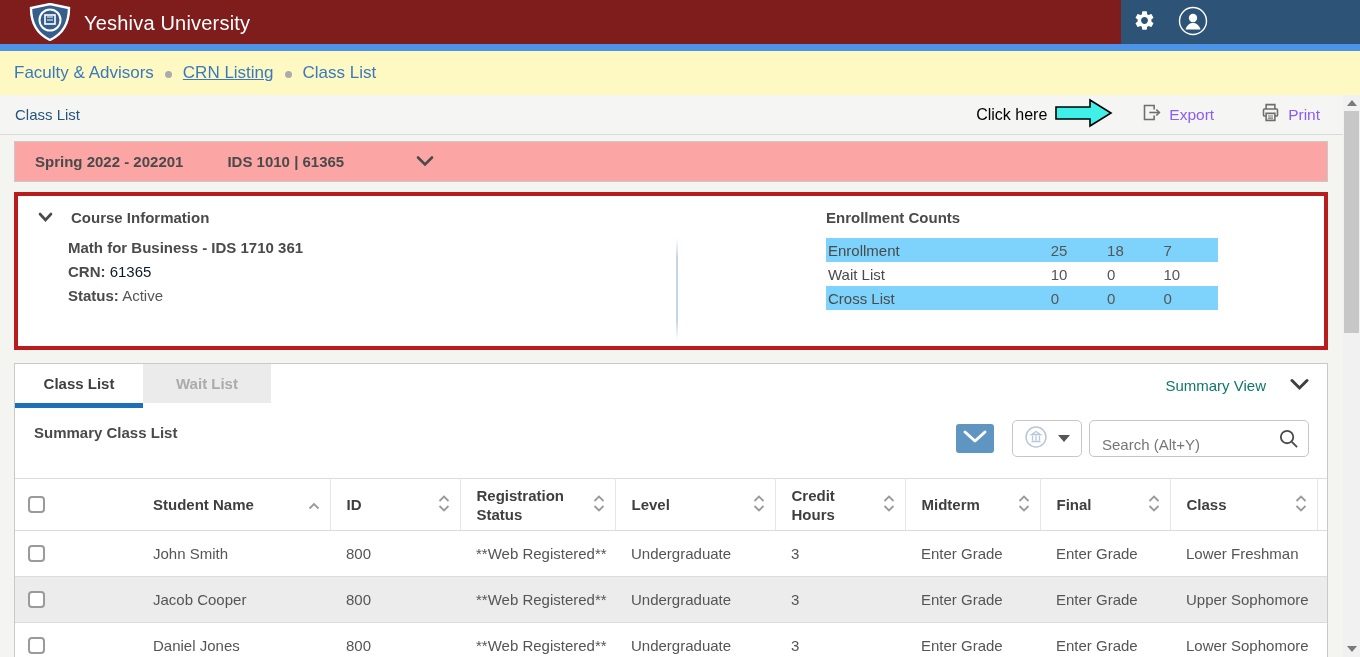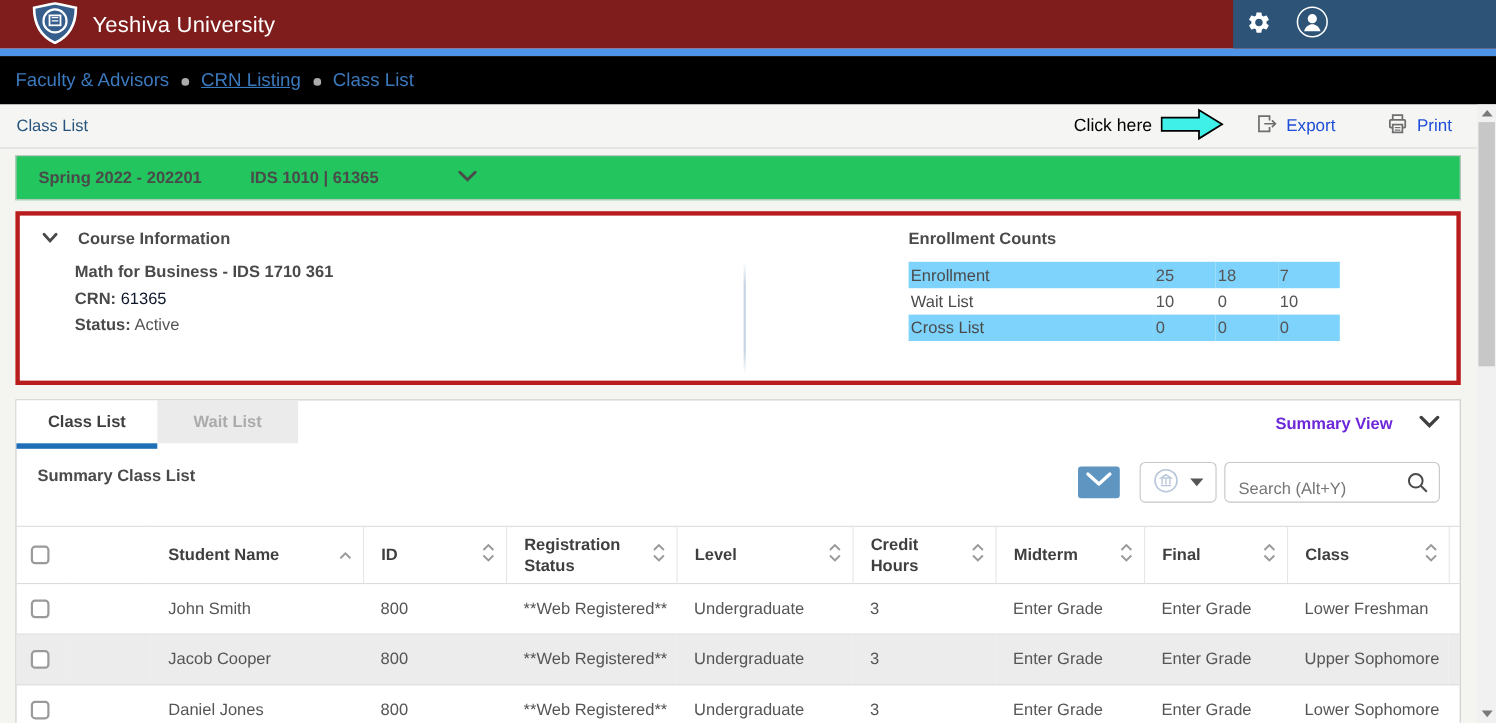--- a/index.html
+++ b/index.html
@@ -8,37 +8,37 @@
 
   
   .navbar { position:relative; height:44px; background:#7f1d1d; display:flex; align-items:flex-end; }
   .brand { display:flex; align-items:center; gap:12px; padding-left:28px; }
   .brand-name { color:#ffffff; font-size:20px; letter-spacing:.2px; }
   .navbar-right { position:absolute; right:0; top:0; width:239px; height:44px; background:#2d5377;
                   display:flex; align-items:center; gap:22px; padding-left:12px; }
   .accent-strip { height:7px; background:#4d94e8; }
 
   
-  .breadcrumb { height:44px; background:#000000; display:flex; align-items:center; padding-left:14px;
+  .breadcrumb { height:44px; background:#fef9c3; display:flex; align-items:center; padding-left:14px;
                 font-size:17px; color:#3a79bd; }
   .breadcrumb a { color:#3a79bd; text-decoration:none; cursor:pointer; }
   .breadcrumb a.underlined { text-decoration:underline; }
   .crumb-dot { width:7px; height:7px; border-radius:50%; background:#ababab; margin:0 11px; margin-top:3px; }
 
   
   .toolbar { height:40px; display:flex; align-items:center; padding:0 40px 0 15px;
              background:#f5f5f3; border-bottom:1px solid #dadad7; }
   .page-title { color:#26547c; font-size:15px; }
   .toolbar-right { margin-left:auto; display:flex; align-items:center; }
   .annotation-text { color:#000; font-size:16px; margin-right:8px; font-family:"Liberation Sans",sans-serif; }
-  .tool-btn { display:flex; align-items:center; gap:7px; color:#1d4ed8; font-size:15.5px; cursor:pointer; }
+  .tool-btn { display:flex; align-items:center; gap:7px; color:#8b5cf6; font-size:15.5px; cursor:pointer; }
   .gap28 { width:28px; } .gap46 { width:46px; }
 
   
-  .term-box { margin:6px 32px 0 14px; height:41px; background:#22c55e; border:1px solid #c9c9c9;
+  .term-box { margin:6px 32px 0 14px; height:41px; background:#fca5a5; border:1px solid #c9c9c9;
               display:flex; align-items:center; padding-left:20px; }
   .term-label { font-weight:bold; color:#4a4a4a; }
   .course-label { font-weight:bold; color:#4a4a4a; margin-left:44px; }
   .term-chevron { margin-left:72px; }
 
   .course-panel { position:relative; margin:10px 32px 0 14px; height:158px; background:#fff; border:4px solid #b91c1c; }
   .ci-header { display:flex; align-items:center; gap:18px; padding:13px 0 0 20px; }
   .ci-title { font-weight:bold; }
   .ci-details { margin:10px 0 0 50px; line-height:24px; }
   .ci-course { font-weight:bold; }
@@ -58,33 +58,33 @@
 
   
   .list-panel { position:relative; margin:13px 32px 0 14px; height:400px; background:#fff; border:1px solid #c9c9c9; }
   .tabs { display:flex; height:44px; }
   .tab { width:128px; display:flex; align-items:center; justify-content:center;
          font-weight:bold; cursor:pointer; position:relative; height:39px; }
   .tab.active { color:#3f3f3f; background:#fff; }
   .tab.active::after { content:""; position:absolute; left:0; bottom:-5px; width:100%; height:5px; background:#1f6fb8; }
   .tab.inactive { background:#ebebeb; color:#ababab; }
   .view-selector { position:absolute; right:18px; top:13px; display:flex; align-items:center; gap:24px; cursor:pointer; }
-  .view-label { font-weight:bold; color:#6d28d9; }
+  .view-label { font-weight:normal; color:#0f766e; }
 
   .summary-heading { padding:16px 0 0 19px; font-weight:bold; }
 
   .controls { position:absolute; right:18px; top:56px; display:flex; align-items:center; }
   .mail-btn { width:38px; height:29px; background:#5e96c1; border-radius:3px; display:flex;
               align-items:center; justify-content:center; cursor:pointer; margin-right:18px; }
   .filter-btn { height:37px; border:1px solid #c6c6c6; border-radius:5px; background:#fff;
                 display:flex; align-items:center; padding:0 11px; gap:10px; cursor:pointer; margin-right:7px; }
   .caret-down { width:0; height:0; border-left:6px solid transparent; border-right:6px solid transparent;
                 border-top:7px solid #555; }
   .search-wrap { position:relative; }
-  .search-input { width:196px; height:37px; border:1px solid #c6c6c6; border-radius:5px;
+  .search-input { width:220px; height:37px; border:1px solid #c6c6c6; border-radius:5px;
                   padding:12px 36px 0 12px; font-size:15px; color:#555; font-family:"Liberation Sans",sans-serif; }
   .search-input::placeholder { color:#767676; opacity:1; }
   .search-icon { position:absolute; right:10px; top:8px; cursor:pointer; }
 
   
   .grid { width:100%; border-collapse:collapse; table-layout:fixed; margin-top:37px; }
   .grid col.c-chk{width:46px;} .grid col.c-photo{width:76px;} .grid col.c-name{width:193px;}
   .grid col.c-id{width:130px;} .grid col.c-reg{width:155px;} .grid col.c-lvl{width:160px;}
   .grid col.c-cr{width:130px;} .grid col.c-mid{width:135px;} .grid col.c-fin{width:130px;}
   .grid col.c-cls{width:147px;} .grid col.c-fill{width:auto;}

